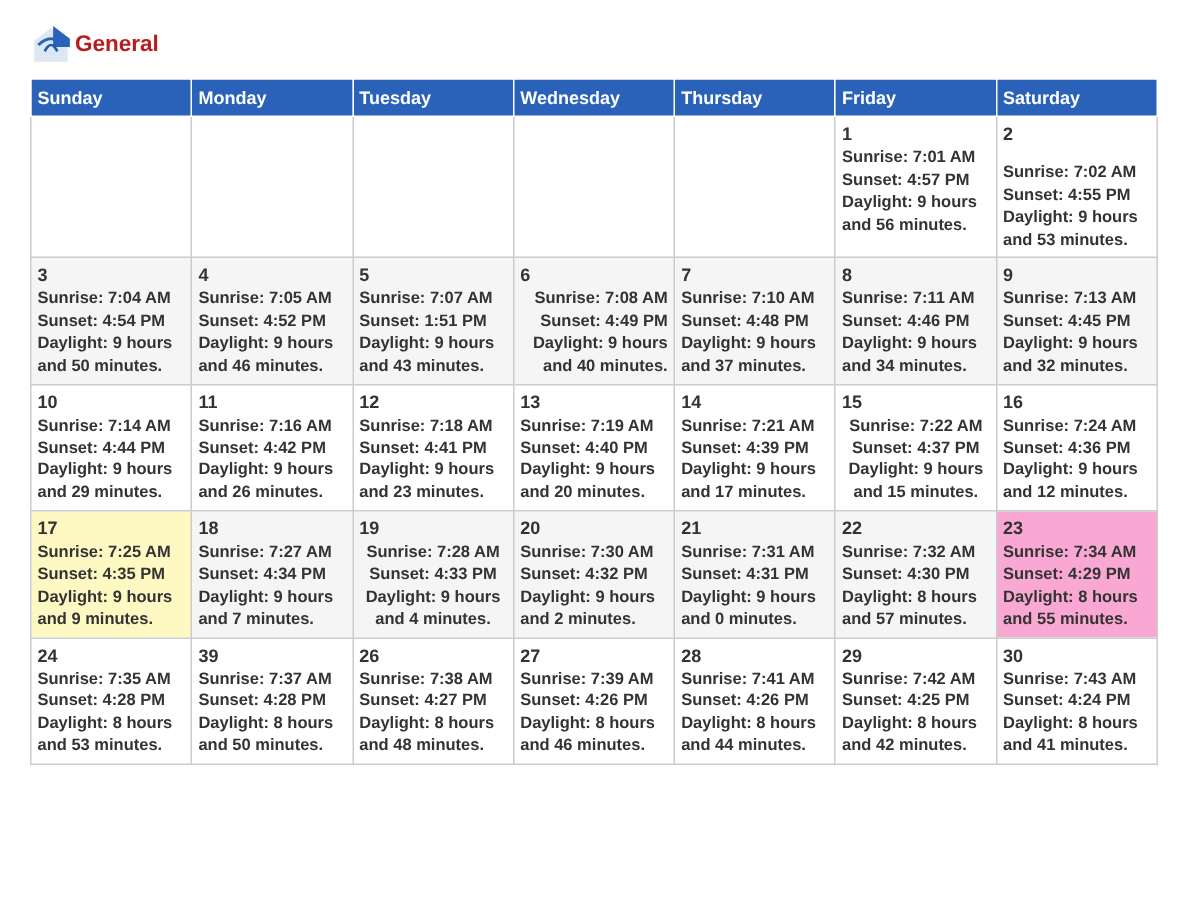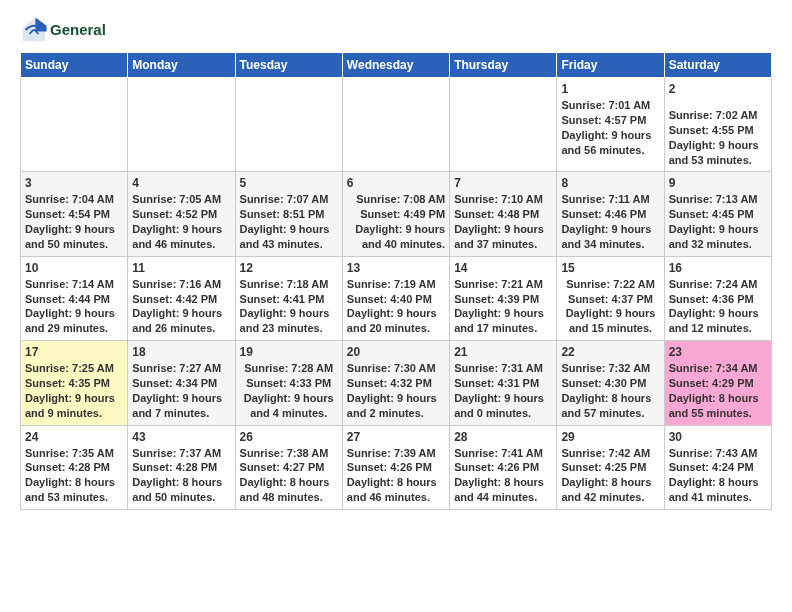--- a/index.html
+++ b/index.html
@@ -93,21 +93,21 @@
     <div class="logo">
       <svg class="logo-icon" viewBox="0 0 40 40">
         <rect x="0" y="0" width="40" height="40" fill="white"></rect>
         <polygon points="20,4 36,16 36,36 4,36 4,16" fill="#1a5faf" opacity="0.15"></polygon>
         <polygon points="22,2 38,14 38,22 22,22" fill="#2962b8"></polygon>
         <polygon points="10,10 30,10 30,28 10,28" fill="none"></polygon>
         <path d="M8 20 Q20 8 32 20" stroke="#2962b8" stroke-width="3" fill="none"></path>
         <path d="M14 26 Q20 14 26 26" stroke="#1a5faf" stroke-width="2.5" fill="none"></path>
       </svg>
       <div>
-        <div style="font-size:15px;font-weight:bold;color:#14532d;line-height:1.1;">General</div>
+        <div style="font-size:15px;font-weight:bold;color:#b91c1c;line-height:1.1;">General</div>
         <div style="font-size:15px;font-weight:bold;color:#1a5faf;line-height:1.1;"></div>
       </div>
     </div>
     <div class="title-block">
       <div class="month-title"></div>
       <div class="location"></div>
     </div>
   </div>
 
   <table class="calendar">
@@ -155,21 +155,21 @@
           <td style="background: rgb(245, 245, 245);">
             <span class="day-num">4</span>
             <div class="day-info" style="white-space: pre-line;">Sunrise: 7:05 AM
 Sunset: 4:52 PM
 Daylight: 9 hours
 and 46 minutes.</div>
           </td>
           <td style="background: rgb(245, 245, 245);">
             <span class="day-num">5</span>
             <div class="day-info" style="white-space: pre-line;">Sunrise: 7:07 AM
-Sunset: 8:51 PM
+Sunset: 1:51 PM
 Daylight: 9 hours
 and 43 minutes.</div>
           </td>
           <td style="background: rgb(245, 245, 245);">
             <span class="day-num">6</span>
             <div class="day-info" style="white-space: pre-line; text-align: right;">Sunrise: 7:08 AM
 Sunset: 4:49 PM
 Daylight: 9 hours
 and 40 minutes.</div>
           </td>
@@ -299,21 +299,21 @@
         </tr>
         <tr>
           <td>
             <span class="day-num">24</span>
             <div class="day-info" style="white-space: pre-line;">Sunrise: 7:35 AM
 Sunset: 4:28 PM
 Daylight: 8 hours
 and 53 minutes.</div>
           </td>
           <td>
-            <span class="day-num">43</span>
+            <span class="day-num">39</span>
             <div class="day-info" style="white-space: pre-line;">Sunrise: 7:37 AM
 Sunset: 4:28 PM
 Daylight: 8 hours
 and 50 minutes.</div>
           </td>
           <td>
             <span class="day-num">26</span>
             <div class="day-info" style="white-space: pre-line;">Sunrise: 7:38 AM
 Sunset: 4:27 PM
 Daylight: 8 hours

